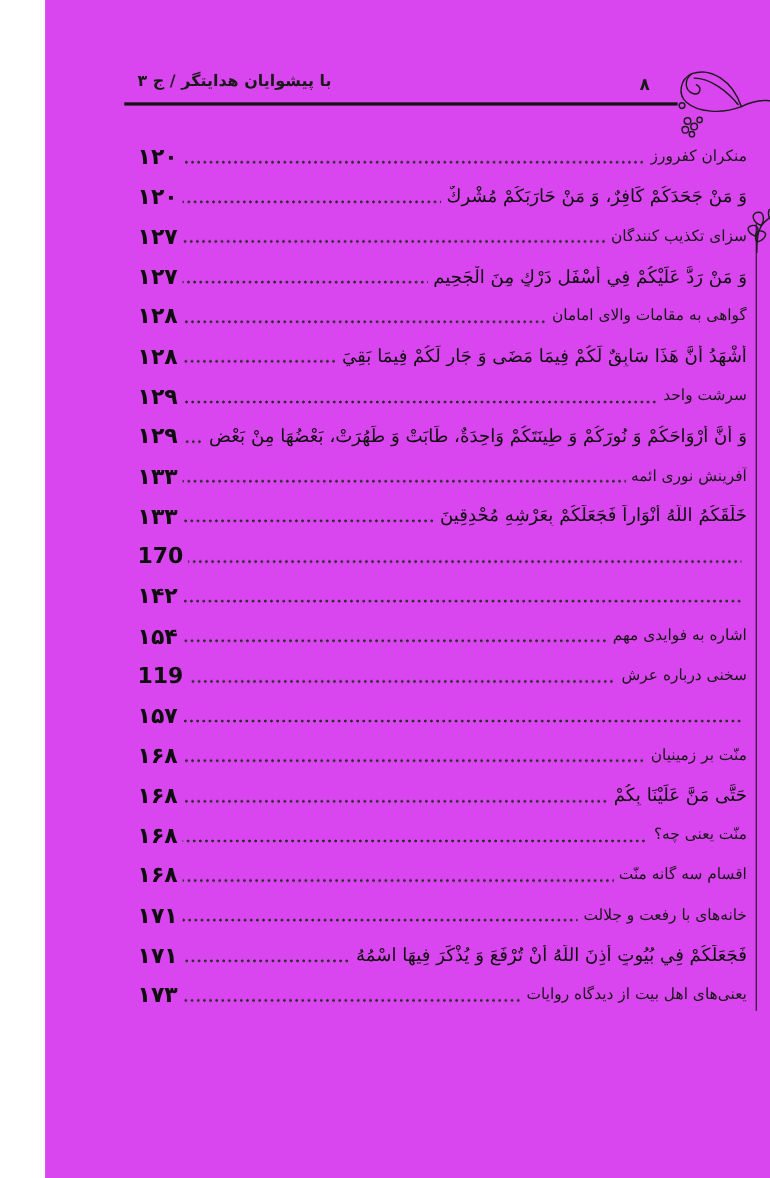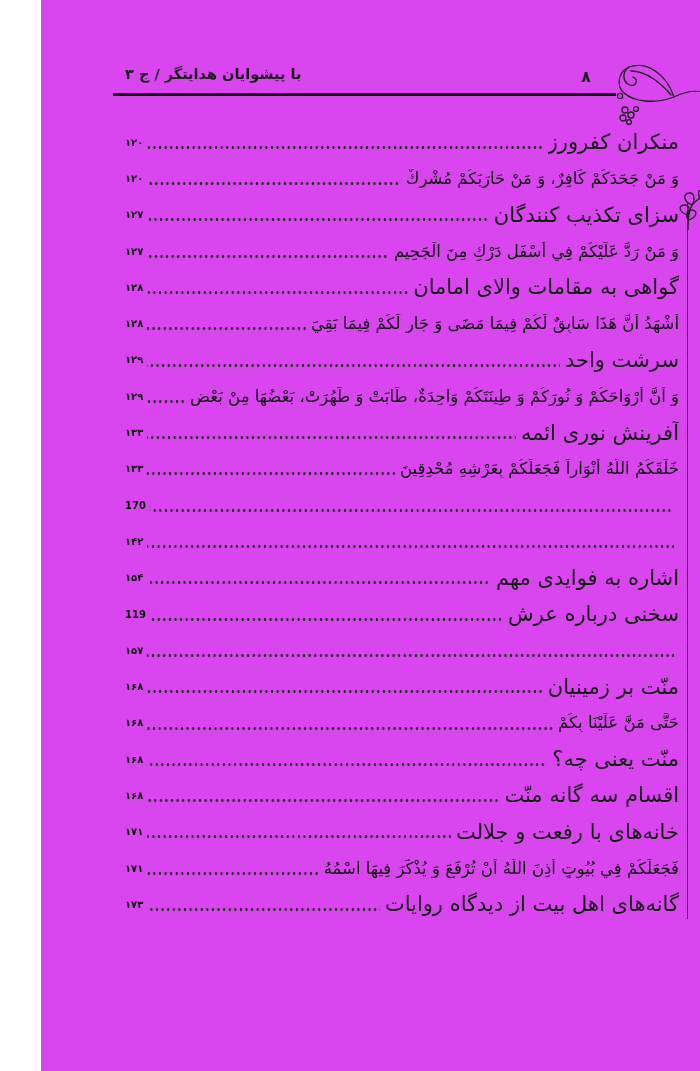--- a/index.html
+++ b/index.html
@@ -63,21 +63,21 @@
     display: flex;
     align-items: center;
     height: 36.3px;
     min-width: 0;
   }
   .toc-title {
     flex: 0 1 auto;
     min-width: 0;
     overflow: hidden;
     white-space: nowrap;
-    font-size: 21px;
+    font-size: 14px;
     color: #161616;
   }
   .toc-row.arabic .toc-title {
     font-weight: normal;
     font-size: 16.5px;
     color: #0e0e0e;
   }
   .leader {
     flex: 1 1 0;
     min-width: 12px;
@@ -85,21 +85,21 @@
     align-self: flex-end;
     margin: 0 5px 9.5px 4px;
     background-image: radial-gradient(circle, #2b2b2b 1.15px, transparent 1.5px);
     background-size: 5.6px 7px;
     background-position: center bottom;
     background-repeat: repeat-x;
   }
   .toc-page {
     flex: 0 0 auto;
     white-space: nowrap;
-    font-size: 10px;
+    font-size: 20px;
     font-weight: bold;
     color: #0e0e0e;
   }
 </style>
 </head>
 <body>
 
 <div class="page">
 
   <div class="running-title">با پیشوایان هدایتگر / ج ۳</div>
@@ -261,19 +261,19 @@
       <span class="toc-page">۱۷۱</span>
     </div>
 
     <div class="toc-row arabic">
       <span class="toc-title">فَجَعَلَكُمْ فِي بُيُوتٍ أَذِنَ اللَّهُ أَنْ تُرْفَعَ وَ يُذْكَرَ فِيهَا اسْمُهُ</span>
       <span class="leader"></span>
       <span class="toc-page">۱۷۱</span>
     </div>
 
     <div class="toc-row">
-      <span class="toc-title">گانه‌های اهل بیت از دیدگاه روایات</span>
+      <span class="toc-title">یعنی‌های اهل بیت از دیدگاه روایات</span>
       <span class="leader"></span>
       <span class="toc-page">۱۷۳</span>
     </div>
   </main>
 
 </div>
 
 </body></html>

